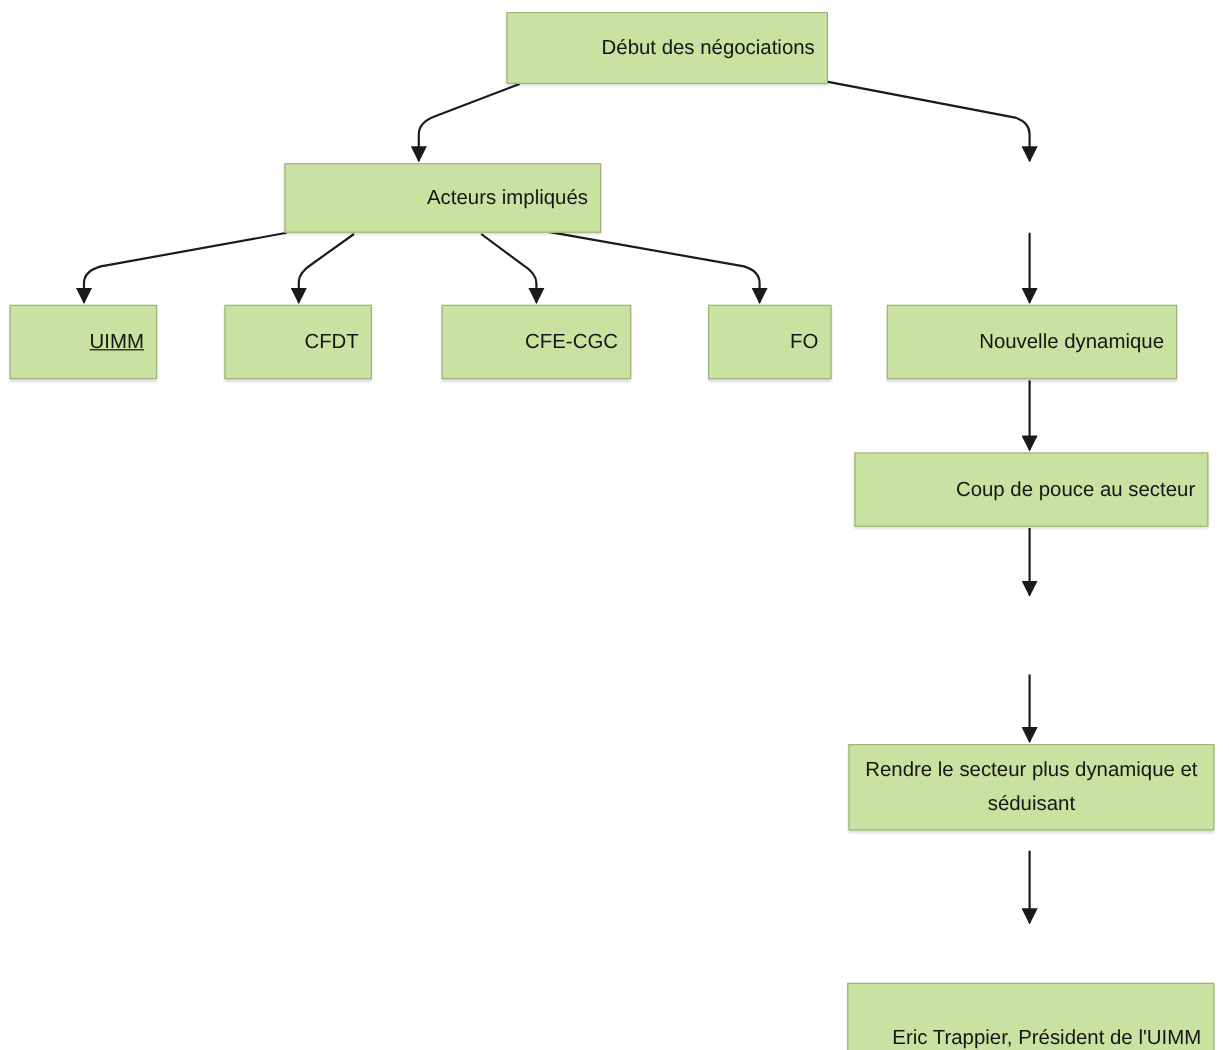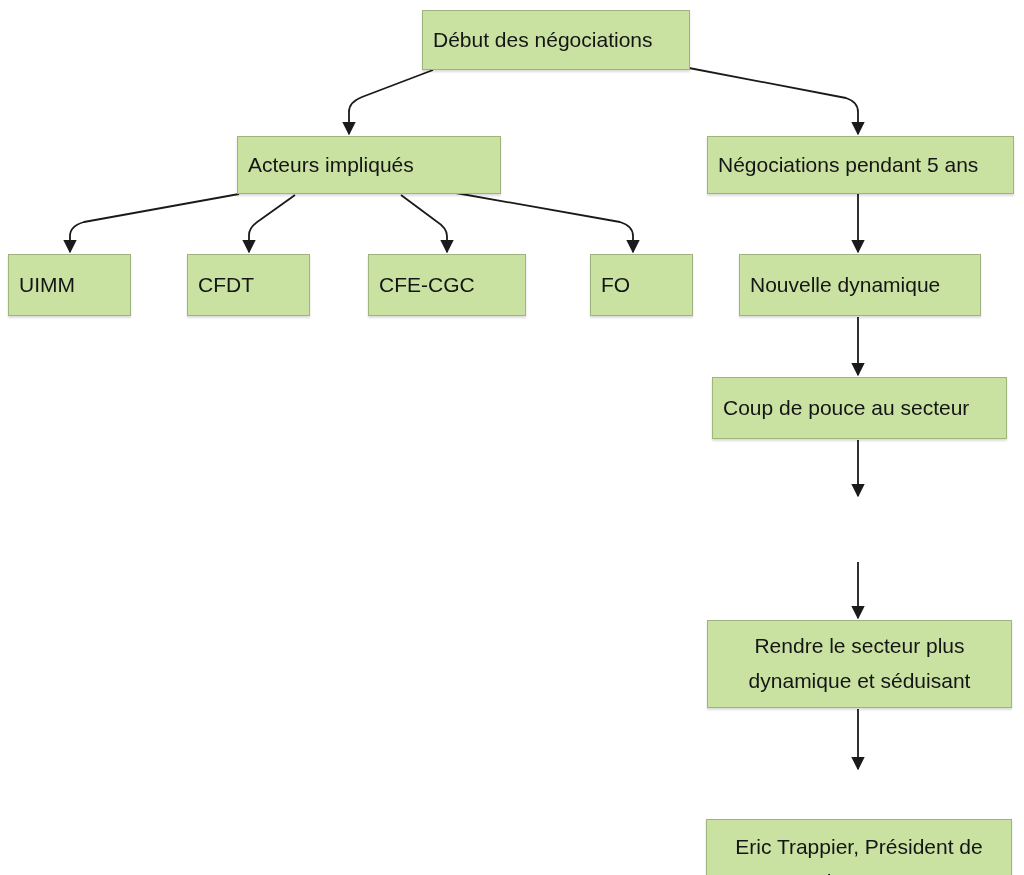--- a/index.html
+++ b/index.html
@@ -30,27 +30,27 @@
   .edges-layer path.edge {
     fill: none;
     stroke: var(--arrow);
     stroke-width: 1.8;
     stroke-linejoin: round;
   }
   .node {
     position: absolute;
     display: flex;
     align-items: center;
-    justify-content: flex-start;
+    justify-content: flex-end;
     text-align: center;
     background: var(--node-fill);
     border: 1px solid var(--node-border);
     box-shadow: 0 2px 2px rgba(0,0,0,0.14);
     color: var(--node-text);
-    font-size: 21px;
+    font-size: 17px;
     line-height: 1.65;
     padding: 4px 10px;
   }
 </style>
 </head>
 <body>
 
 <div class="canvas">
 
   <svg class="edges-layer" viewBox="0 0 1024 875" xmlns="http://www.w3.org/2000/svg">
@@ -73,25 +73,22 @@
   </svg>
 
   <div class="node" style="left:422px; top:10px; width:268px; height:60px;">
     <span>Début des négociations</span>
   </div>
 
   <div class="node" style="left:237px; top:136px; width:264px; height:58px;">
     <span>Acteurs impliqués</span>
   </div>
 
-  <div class="node" style="left:707px; top:136px; width:307px; height:58px;">
-    <span>Négociations pendant 5 ans</span>
-  </div>
 
-  <div class="node" style="left:8px; top:254px; width:123px; height:62px;">
+  <div class="node" style="left:8px; top:254px; width:123px; height:62px;text-decoration:underline;">
     <span>UIMM</span>
   </div>
 
   <div class="node" style="left:187px; top:254px; width:123px; height:62px;">
     <span>CFDT</span>
   </div>
 
   <div class="node" style="left:368px; top:254px; width:158px; height:62px;">
     <span>CFE-CGC</span>
   </div>
@@ -102,21 +99,21 @@
 
   <div class="node" style="left:739px; top:254px; width:242px; height:62px;">
     <span>Nouvelle dynamique</span>
   </div>
 
   <div class="node" style="left:712px; top:377px; width:295px; height:62px;">
     <span>Coup de pouce au secteur</span>
   </div>
 
 
-  <div class="node" style="left:707px; top:620px; width:305px; height:88px;">
+  <div class="node" style="left:707px; top:620px; width:305px; height:72px;">
     <span>Rendre le secteur plus dynamique et séduisant</span>
   </div>
 
   <div class="node" style="left:706px; top:771px; width:306px; height:92px;margin-top:48px;">
     <span>Eric Trappier, Président de l'UIMM</span>
   </div>
 
 </div>
 
 </body></html>

